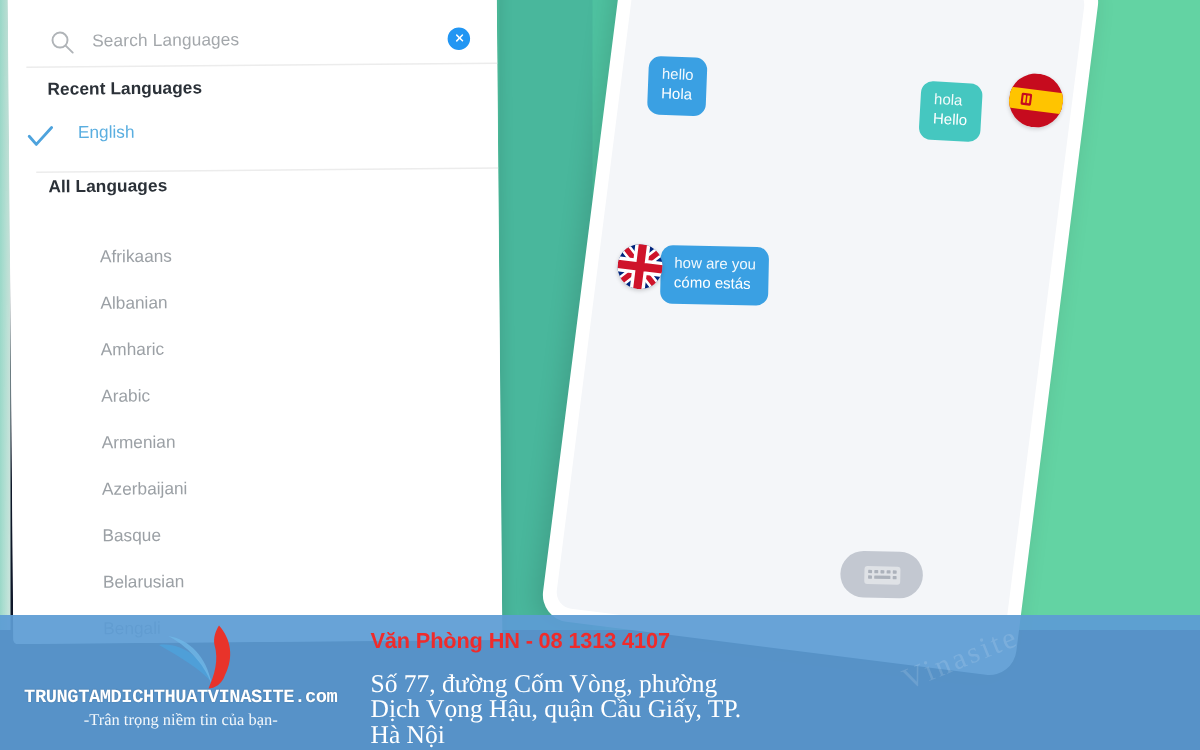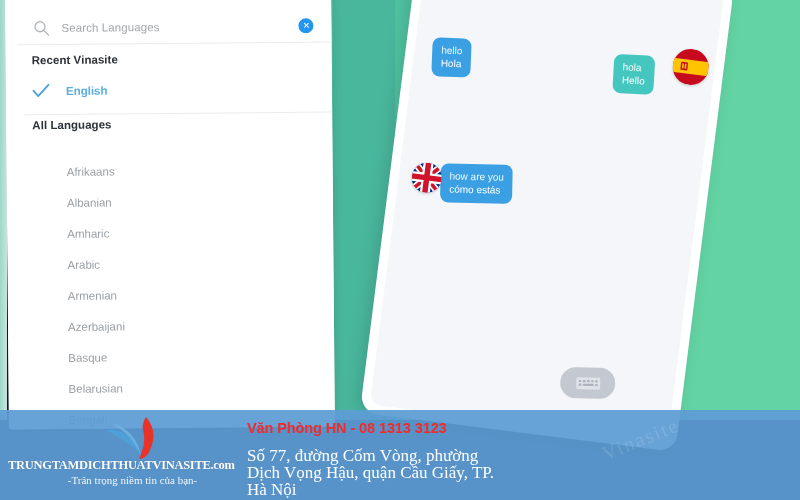--- a/index.html
+++ b/index.html
@@ -81,24 +81,23 @@
     font-size: 11.5px;
     font-weight: bold;
     color: #2b3138;
     letter-spacing: 0.05px;
   }
   #recent-header { top: 63px; }
   #all-header { top: 128px; }
 
   .recent-row {
     position: absolute;
-    left: 26px; top: 92px;
-    display: flex; align-items: center;
+    left: 12px; top: 92px;
+    display: flex; align-items: flex-start;
     cursor: pointer;
-    font-weight: bold;
   }
   .check-icon { width: 18px; height: 16px; }
   .recent-label {
     margin-left: 16px;
     color: #5aaee0;
     font-size: 11.5px;
   }
   .divider-line {
     position: absolute; left: 18px; right: 0; top: 123px;
     height: 1px; background: #ececec;
@@ -201,29 +200,29 @@
     position: absolute;
     left: 8px; top: 6px;
     width: 225px; height: 80px;
   }
   .logo-mark {
     position: absolute; left: 86px; top: 0px; width: 78px; height: 44px;
   }
   .logo-title {
     position: absolute; left: 0; top: 42px; width: 225px;
     text-align: center;
-    font-family: Liberation Serif, serif;
+    font-family: Liberation Mono, monospace;
     font-weight: bold;
     font-size: 12.5px;
     color: #ffffff;
     letter-spacing: -0.3px;
     text-shadow: 0 0 1px rgba(0,0,0,0.25);
   }
   .logo-tagline {
-    position: absolute; left: 12px; top: 58px; width: 225px;
+    position: absolute; left: 0; top: 58px; width: 225px;
     text-align: center;
     font-family: "Liberation Serif", serif;
     font-size: 11px;
     color: #f2f7fb;
   }
 
   .office {
     position: absolute;
     top: 10px;
   }
@@ -279,21 +278,21 @@
         </span>
         <span class="search-placeholder">Search Languages</span>
         <span class="clear-btn">
           <svg viewBox="0 0 10 10" width="8" height="8">
             <line x1="2.6" y1="2.6" x2="7.4" y2="7.4" stroke="#ffffff" stroke-width="1.25" stroke-linecap="round"></line>
             <line x1="7.4" y1="2.6" x2="2.6" y2="7.4" stroke="#ffffff" stroke-width="1.25" stroke-linecap="round"></line>
           </svg>
         </span>
       </div>
 
-      <div class="section-header" id="recent-header">Recent Vinasite</div>
+      <div class="section-header" id="recent-header">Recent Languages</div>
 
       <div class="recent-row">
         <span class="check-icon">
           <svg viewBox="0 0 18 16" width="18" height="16">
             <polyline points="1.5,7.5 6.2,13 16.5,1.8" fill="none" stroke="#4ea3dd" stroke-width="1.9" stroke-linecap="round" stroke-linejoin="round"></polyline>
           </svg>
         </span>
         <span class="recent-label">English</span>
       </div>
 
@@ -386,21 +385,21 @@
           <path d="M12,14 C26,12 42,22 48,40 C40,30 26,22 12,14 Z" fill="#4f9fd8"></path>
           <path d="M18,8 C32,10 44,22 47,40 C42,26 30,14 18,8 Z" fill="#6fb6e6" opacity="0.8"></path>
           <path d="M52,1 C60,10 62,22 56,34 C54,40 49,43 45,43 C49,34 52,24 49,14 C48,9 50,4 52,1 Z" fill="#e8332a"></path>
         </svg>
       </div>
       <div class="logo-title">TRUNGTAMDICHTHUATVINASITE.com</div>
       <div class="logo-tagline">-Trân trọng niềm tin của bạn-</div>
     </div>
 
     <div class="office" id="office-hn">
-      <div class="office-title">Văn Phòng HN - 08 1313 3123</div>
+      <div class="office-title">Văn Phòng HN - 08 1313 4107</div>
       <div class="office-addr">Số 77, đường Cốm Vòng, phường Dịch Vọng Hậu, quận Cầu Giấy, TP. Hà Nội</div>
     </div>
 
     <div class="office" id="office-hcm">
     </div>
 
   </div>
 
 </div>
 

